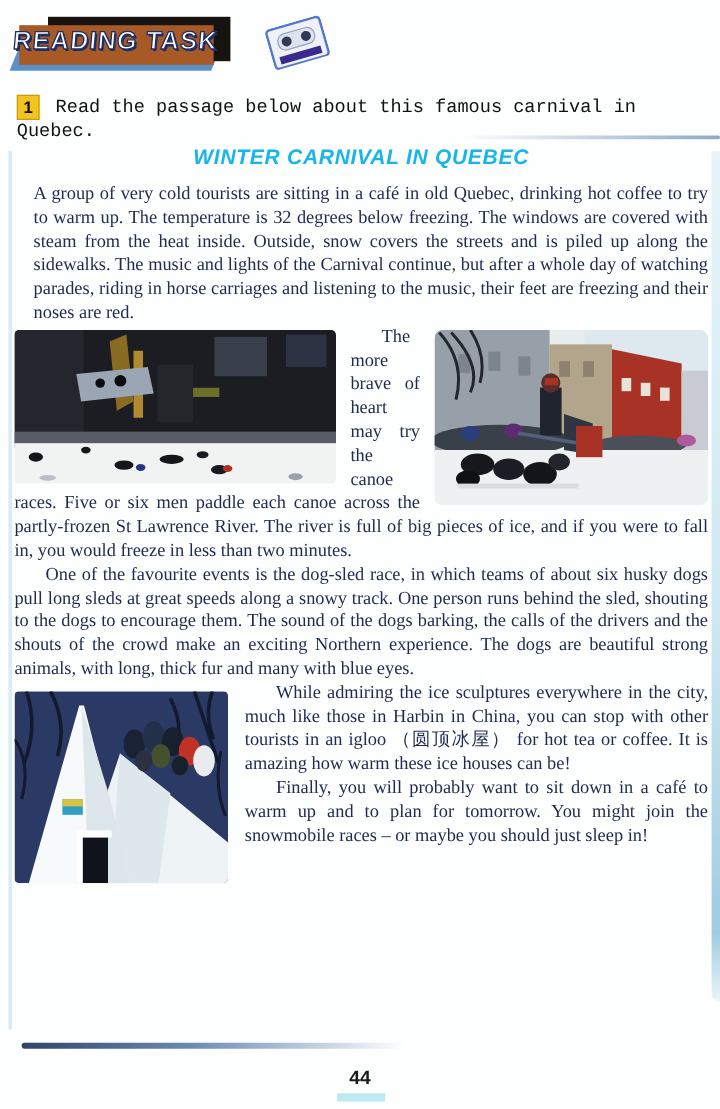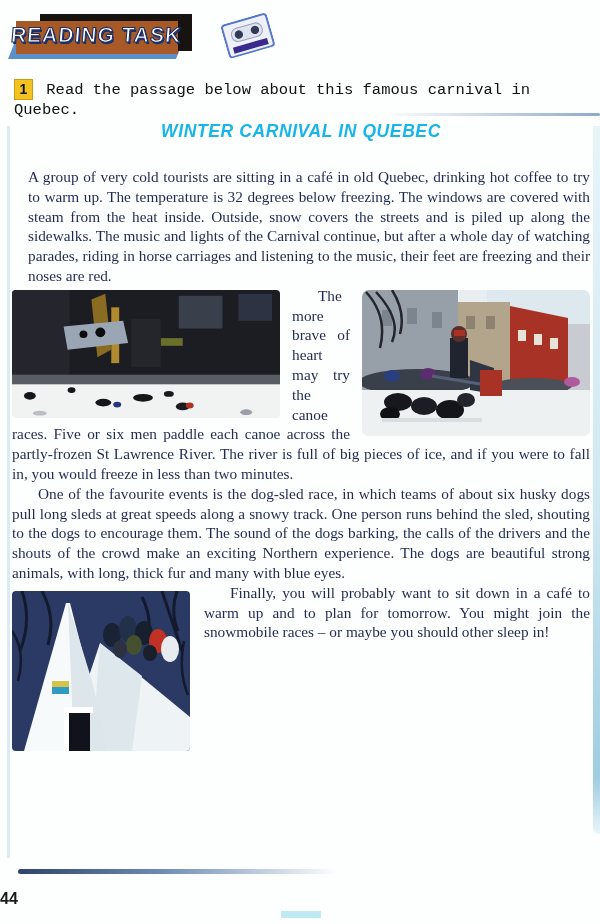--- a/index.html
+++ b/index.html
@@ -33,33 +33,33 @@
   
   .instruction{position:absolute;left:14px;top:79px;width:560px;height:24px;
     font-family:"Liberation Sans",sans-serif;font-size:15.5px;color:#111;}
   .badge{display:inline-block;width:17px;height:19px;line-height:19px;text-align:center;
     background:#f3c322;border:1px solid #c99d10;color:#111;font-weight:bold;font-size:14px;
     vertical-align:middle;margin-right:9px;}
   .instruction-text{vertical-align:middle;font-family:Liberation Mono, monospace;}
 
   
   .passage{position:absolute;left:12px;top:121px;width:578px;color:#1f2a4e;}
-  .passage h2{margin:0 0 25px 0;text-align:center;
+  .passage h2{margin:0 0 10px 0;text-align:center;
     font-family:"Liberation Sans",sans-serif;font-style:italic;font-weight:bold;
     font-size:17.5px;letter-spacing:.6px;color:#17b5ea;}
   .para{margin:0;font-size:15.3px;line-height:19.8px;text-align:justify;text-indent:1.7em;}
   .para.first{text-indent:0;margin-left:16px;}
   .photo{overflow:hidden;border-radius:4px;}
   .photo svg{display:block;width:100%;height:100%;}
   .photo1{float:left;width:268px;height:128px;margin:4px 12px 2px 0;}
   .photo2{float:right;width:228px;height:146px;margin:4px 0 4px 12px;border-radius:7px;}
   .photo3{float:left;width:178px;height:160px;margin:8px 14px 2px 0;}
 
   
-  .page-number{position:absolute;left:0;top:890px;width:600px;
+  .page-number{position:absolute;left:0;top:890px;width:600px;text-align:center;
     font-family:"Liberation Sans",sans-serif;font-weight:bold;font-size:16px;color:#1a1a1a;}
   .page-underline{position:absolute;left:281px;top:911px;width:40px;height:7px;background:#bfeaf2;}
 </style>
 </head>
 <body>
 
 <div class="edge-left"></div>
 <div class="edge-right"></div>
 <div class="top-right-line"></div>
 <div class="bottom-line"></div>
@@ -178,17 +178,18 @@
       <ellipse cx="116" cy="38" rx="9" ry="13" fill="#23304a"></ellipse>
       <ellipse cx="132" cy="42" rx="9" ry="12" fill="#18202f"></ellipse>
       <ellipse cx="146" cy="50" rx="9" ry="12" fill="#c13226"></ellipse>
       <ellipse cx="158" cy="58" rx="9" ry="13" fill="#e8ecef"></ellipse>
       <ellipse cx="122" cy="54" rx="8" ry="10" fill="#44502e"></ellipse>
       <ellipse cx="108" cy="58" rx="7" ry="9" fill="#2c3142"></ellipse>
       <ellipse cx="138" cy="62" rx="7" ry="8" fill="#1a1f2c"></ellipse>
     </svg>
   </div>
 
-  <p class="para">Finally, you will probably want to sit down in a café to warm up and to plan for tomorrow. You might join the snowmobile races – or maybe you should other sleep in!</p>
+  <p class="para">While admiring the ice sculptures everywhere in the city, much like those in Harbin in China, you can stop with other tourists in an igloo （圆顶冰屋） for hot tea or coffee. It is amazing how warm these ice houses can be!</p>
+  <p class="para">Finally, you will probably want to sit down in a café to warm up and to plan for tomorrow. You might join the snowmobile races – or maybe you should just sleep in!</p>
 </div>
 
 <div class="page-underline"></div>
 <div class="page-number">44</div>
 
 </body></html>

